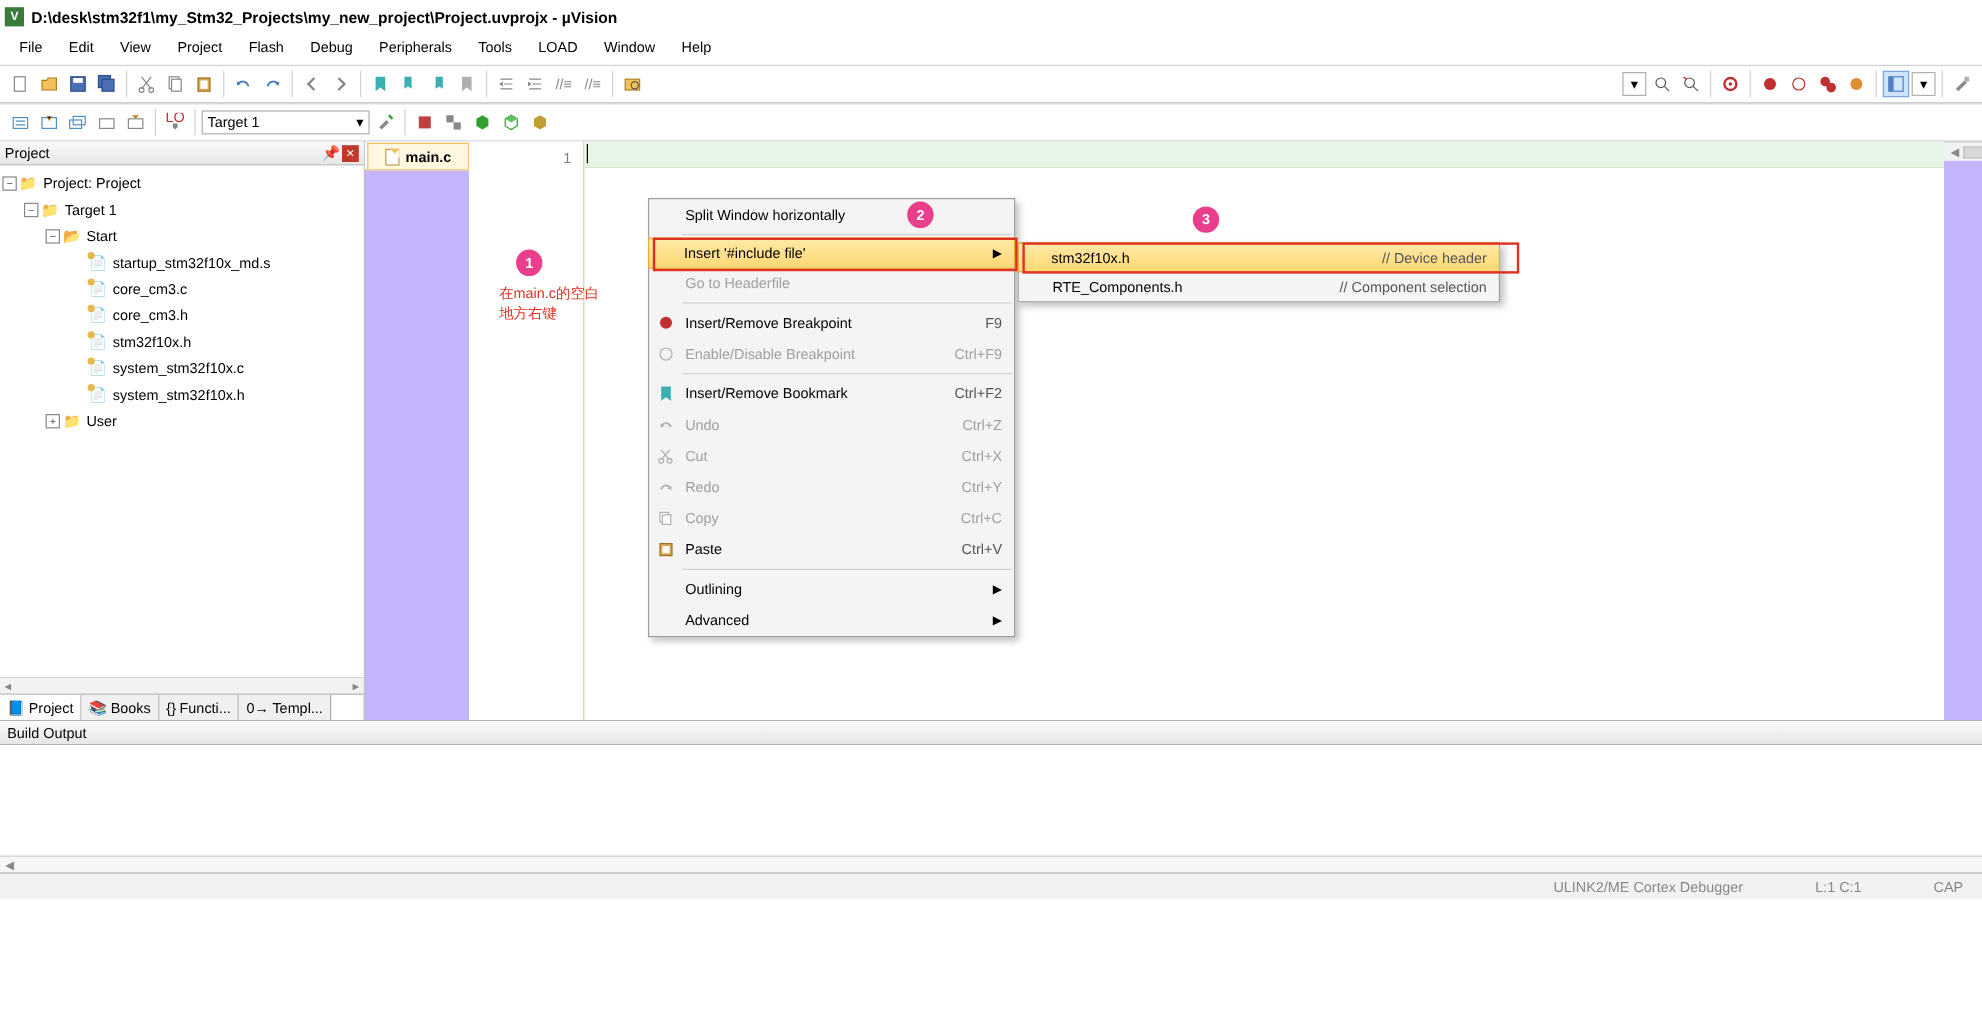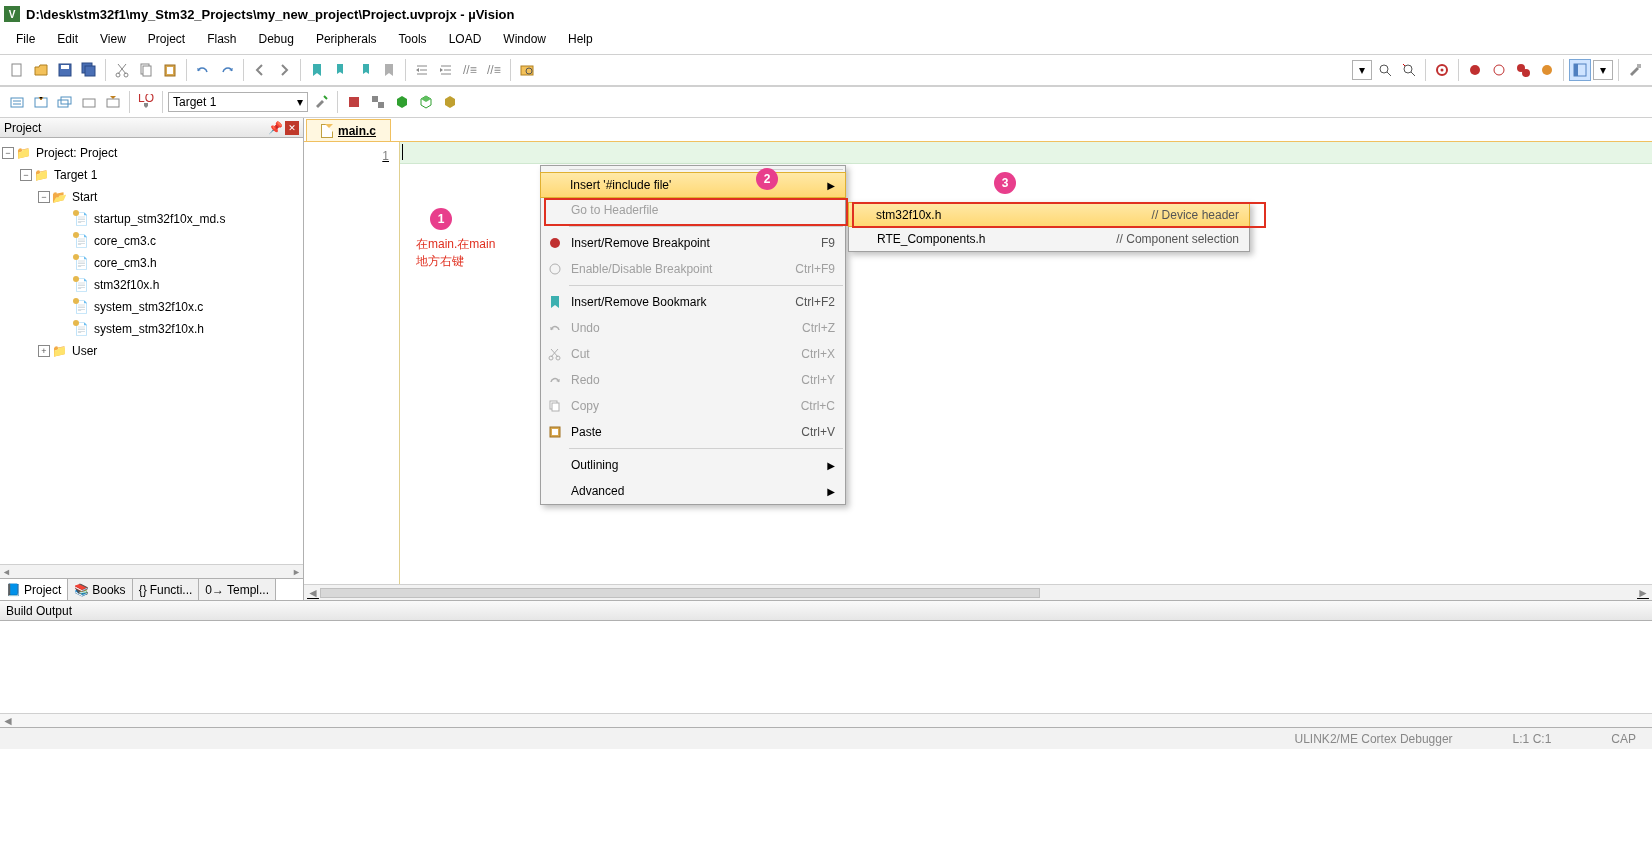--- a/index.html
+++ b/index.html
@@ -37,21 +37,21 @@
 .ico-file-ov { position: relative; }
 .ico-file-ov::after { content: ""; position: absolute; width: 6px; height: 6px; background: #e6b84d; border-radius: 50%; top: -1px; left: -1px; }
 
 .panel-scroll { height: 14px; border-top: 1px solid #d0d0d0; display: flex; align-items: center; justify-content: space-between; padding: 0 2px; background: #f2f2f2; }
 .panel-scroll span { font-size: 9px; color: #888; }
 
 .panel-tabs { height: 22px; display: flex; border-top: 1px solid #b0b0b0; }
 .ptab { border-right: 1px solid #b0b0b0; padding: 0 6px; display: flex; align-items: center; gap: 3px; background: #f0f0f0; }
 .ptab.active { background: #fff; }
 
-.editor-area { flex: 1; display: flex; flex-direction: column; background: #d946ef; position: relative; text-decoration: underline; }
+.editor-area { flex: 1; display: flex; flex-direction: row; background: #c4b5fd; position: relative; }
 .ed-tabs { height: 24px; display: flex; align-items: flex-end; padding-left: 2px; border-bottom: 1px solid #f0c060; background: #fff; }
 .ed-tab { height: 22px; border: 1px solid #f0c060; border-bottom: none; background: #fff7e0; padding: 0 14px; display: flex; align-items: center; gap: 5px; }
 .ed-tab .doc-ico { width: 12px; height: 14px; background: #fff; border: 1px solid #c0a040; position: relative; }
 .ed-tab .doc-ico::after { content: ""; position: absolute; right: -1px; top: -1px; border-width: 4px; border-style: solid; border-color: #f0c060 #fff7e0 transparent transparent; }
 .ed-body { flex: 1; display: flex; background: #fff; }
 .gutter { width: 96px; border-right: 1px solid #e0d090; text-align: right; padding: 4px 10px 0 0; color: #808080; font-family: Consolas, monospace; font-size: 15px; background: #fff; }
 .code { flex: 1; position: relative; }
 .code-line1 { height: 22px; background: #e6f6e6; border-bottom: 1px solid #d0e8d0; }
 .caret { position: absolute; left: 2px; top: 2px; width: 1px; height: 16px; background: #000; }
 
@@ -492,20 +492,23 @@
     </div>
 </div>
 
 <div class="statusbar">
   <span class="seg">ULINK2/ME Cortex Debugger</span>
   <span class="seg">L:1 C:1</span>
   <span class="seg">CAP</span>
 </div>
 
 <div class="ctx-menu main" id="ctxmenu">
+    <div class="ctx-item">
+      <span>Split Window horizontally</span>
+    </div>
     <div class="ctx-sep"></div>
     <div class="ctx-item highlight">
       <span>Insert '#include file'</span>
       <span class="sub-arrow">▶</span>
     </div>
     <div class="ctx-item disabled">
       <span>Go to Headerfile</span>
     </div>
     <div class="ctx-sep"></div>
     <div class="ctx-item">
@@ -606,21 +609,21 @@
   <div class="sub-item">
     <span>RTE_Components.h</span>
     <span class="comment">// Component selection</span>
   </div>
 </div>
 
 <div class="annot-badge" style="left:430px; top:208px">
     <span>1</span>
   </div>
 <div class="annot-text" style="left:416px; top:236px">
-  <div>在main.在main</div>
+  <div>在main.c的空白</div>
     <div>地方右键</div>
 </div>
 <div class="annot-badge" style="left:756px; top:168px">
     <span>2</span>
   </div>
 <div class="annot-rect" style="left:544px; top:198px; width:304px; height:28px"></div>
 <div class="annot-badge" style="left:994px; top:172px">
     <span>3</span>
   </div>
 <div class="annot-rect" style="left:852px; top:202px; width:414px; height:26px"></div>

